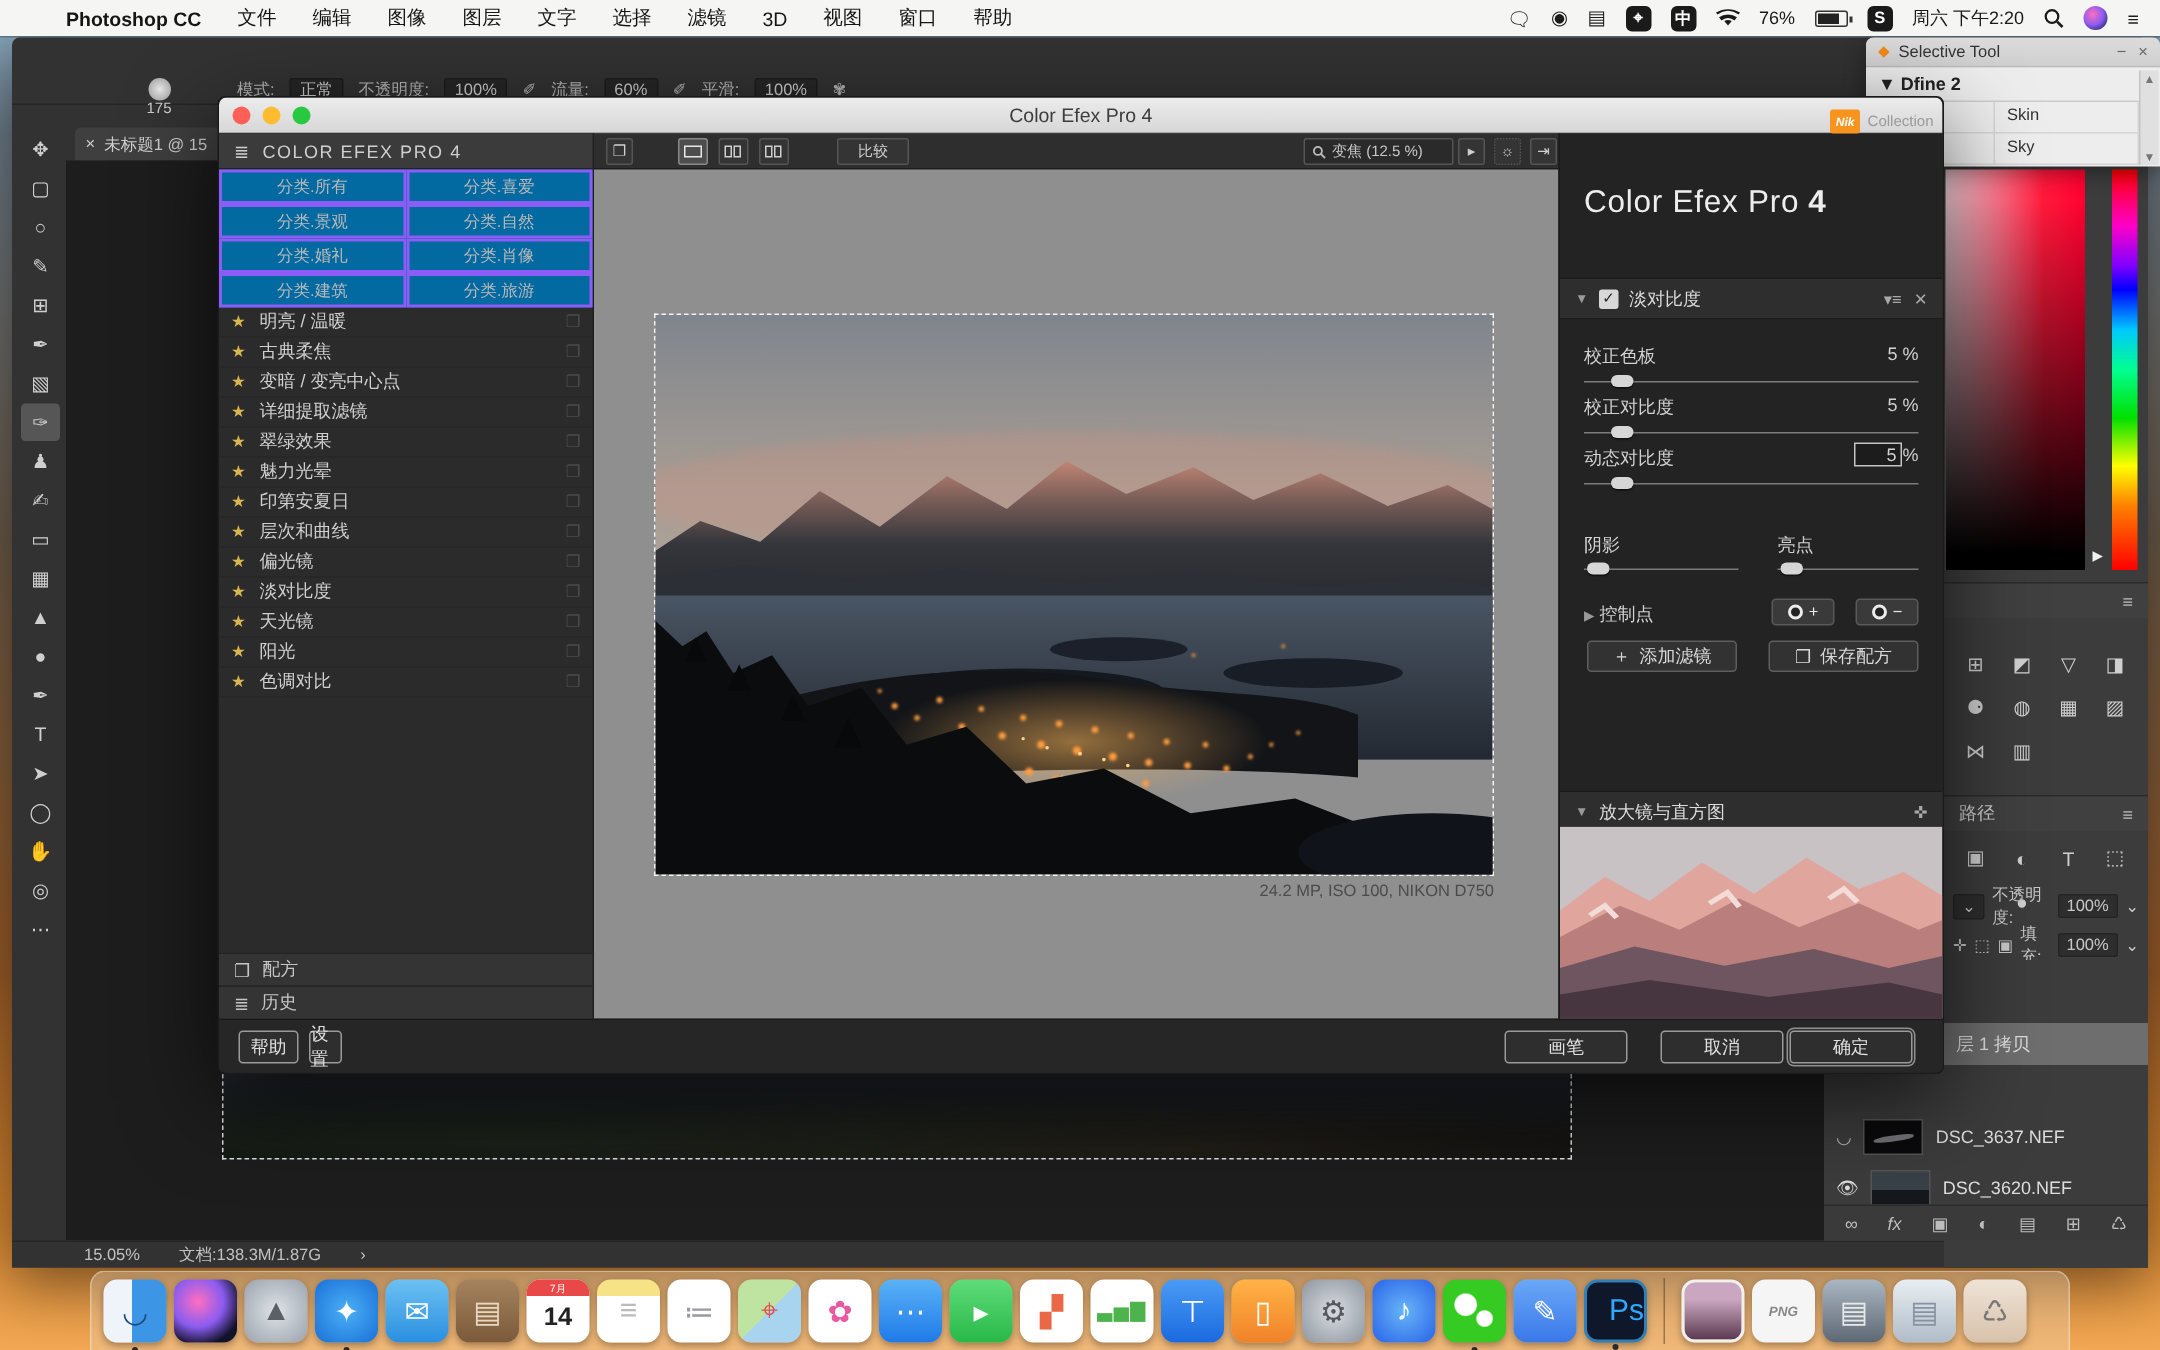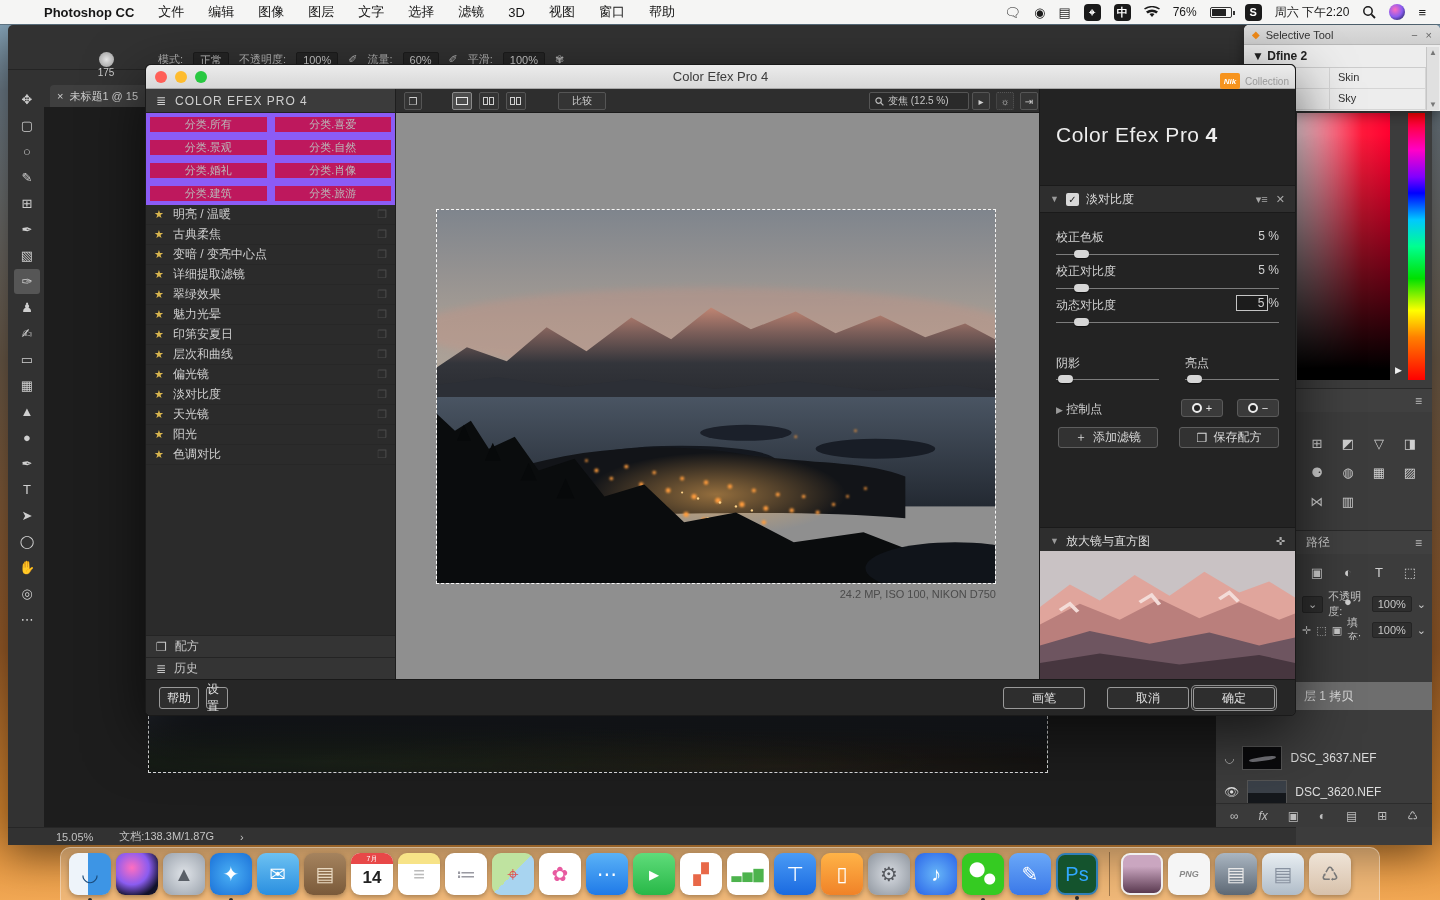--- a/index.html
+++ b/index.html
@@ -90,21 +90,21 @@
   .cep-tool-ic.on { background:#4d4d4d; border-color:#8a8a8a; }
   .vrect { width:12px; height:8px; border:1px solid #e8e8e8; }
   .vrect.split { border:none; display:flex; gap:1px; }
   .vrect.split i { width:5px; height:8px; border:1px solid #cfcfcf; }
   .cep-zoom { position:absolute; top:3px; left:723px; width:100px; height:18px; background:#2a2a2a; border:1px solid #555; border-radius:2px; color:#c8c8c8; font-size:10px; display:flex; align-items:center; gap:4px; padding:0 5px; }
 
   
   .cep-left { position:absolute; left:0; top:24px; width:250px; bottom:36px; background:#2b2b2b; border-right:1px solid #1e1e1e; }
   .cep-left-head { height:24px; background:#3b3b3b; border-bottom:1px solid #222; color:#cfcfcf; font-size:12px; letter-spacing:1px; display:flex; align-items:center; gap:8px; padding:0 10px; }
   .cat-grid { display:grid; grid-template-columns:1fr 1fr; }
-  .cat-btn { height:23px; background:#be185d; border:4px solid #8b5cf6; color:#b9b9b9; font-size:11px; display:flex; align-items:center; justify-content:center; }
+  .cat-btn { height:23px; background:#0369a1; border:2px solid #8b5cf6; color:#b9b9b9; font-size:11px; display:flex; align-items:center; justify-content:center; }
   .filter-list { }
   .filter-row { height:20px; display:flex; align-items:center; gap:7px; padding:0 8px; color:#cfcfcf; font-size:12px; border-bottom:1px solid #272727; }
   .filter-row .star { color:#d9b64f; font-size:11px; width:12px; }
   .filter-row .fcam { margin-left:auto; color:#4c4c4c; font-size:11px; }
   .cep-left-footrows { position:absolute; left:0; right:0; bottom:0; }
   .footrow { height:22px; background:#343434; border-top:1px solid #242424; color:#c5c5c5; font-size:12px; display:flex; align-items:center; gap:8px; padding:0 10px; }
 
   
   .cep-canvas { position:absolute; left:250px; top:48px; right:256px; bottom:36px; background:#8f8f8f; }
   .cep-photo { position:absolute; left:40px; top:96px; width:560px; height:375px; border:1px dashed #f5f5f5; }
@@ -769,21 +769,21 @@
     </div>
     <div class="dock-ic" style="background: radial-gradient(circle, rgb(102, 181, 248), rgb(42, 99, 232)); color: rgb(255, 255, 255);">
       <span>♪</span>
     </div>
     <div class="dock-ic" style="background: radial-gradient(circle at 36% 40%, rgb(255, 255, 255) 7px, rgba(255, 255, 255, 0) 8px), radial-gradient(circle at 66% 62%, rgb(255, 255, 255) 5px, rgba(255, 255, 255, 0) 6px), rgb(53, 203, 34);">
       <i class="run-dot"></i>
     </div>
     <div class="dock-ic" style="background: linear-gradient(rgb(106, 168, 248), rgb(58, 120, 232)); color: rgb(255, 255, 255);">
       <span>✎</span>
     </div>
-    <div class="dock-ic" style="background: #14532d; color: rgb(49, 168, 255); border: 2px solid rgb(47, 127, 184);">
+    <div class="dock-ic" style="background: #0f172a; color: rgb(49, 168, 255); border: 2px solid rgb(47, 127, 184); justify-content: flex-end;">
       <span>Ps</span>
       <i class="run-dot"></i>
     </div>
     <div class="dock-ic-sep"></div>
     <div class="dock-ic" style="background: linear-gradient(rgb(202, 166, 192) 30%, rgb(90, 58, 80)); border: 2px solid rgb(240, 240, 240);"></div>
     <div class="dock-ic small-glyph" style="background: rgb(245, 245, 245); color: rgb(136, 136, 136);">
       <span>PNG</span>
     </div>
     <div class="dock-ic" style="background: linear-gradient(rgb(170, 182, 194), rgb(93, 104, 116)); color: rgb(232, 232, 232);">
       <span>▤</span>

